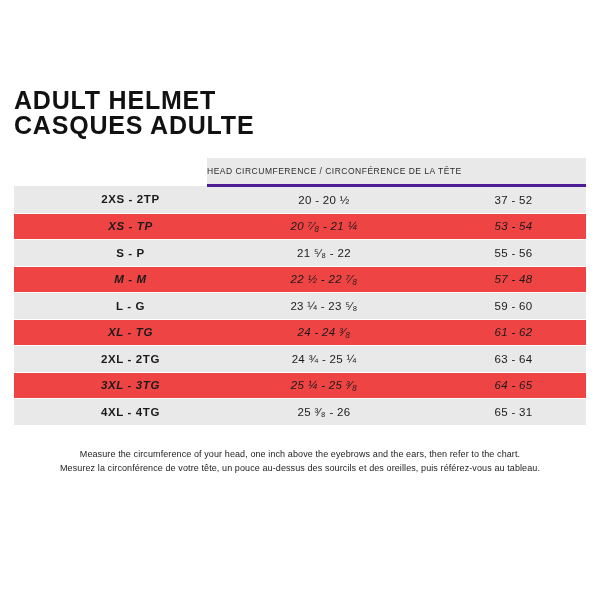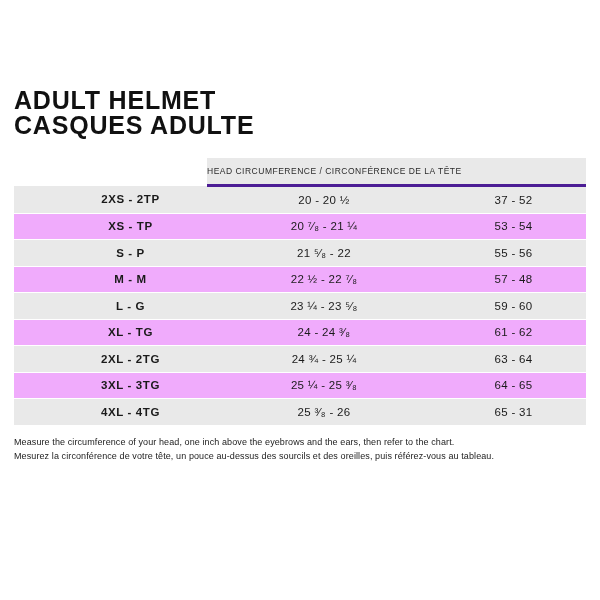--- a/index.html
+++ b/index.html
@@ -80,27 +80,28 @@
     letter-spacing: 0.3px;
     color: #1a1a1a;
     border-bottom: 1px solid #ffffff;
     padding-left: 40px;
   }
   tr.data-row td.size-cell {
     font-weight: bold;
     letter-spacing: 0.6px;
   }
   tr.row-odd td { background: #e9e9e9; }
-  tr.row-even td { background: #f0abfc; }
+  tr.row-even td { background: #ef4444; font-style: italic; }
   .footnotes {
-    margin-top: 9px;
+    margin-top: 21px;
     font-size: 9px;
     line-height: 14px;
     color: #222222;
     letter-spacing: 0.1px;
+    text-align: center;
   }
 </style>
 </head>
 <body>
 
 <div class="page">
 
   <div class="title-block">
     <div class="title-line">ADULT HELMET</div>
     <div class="title-line">CASQUES ADULTE</div>

